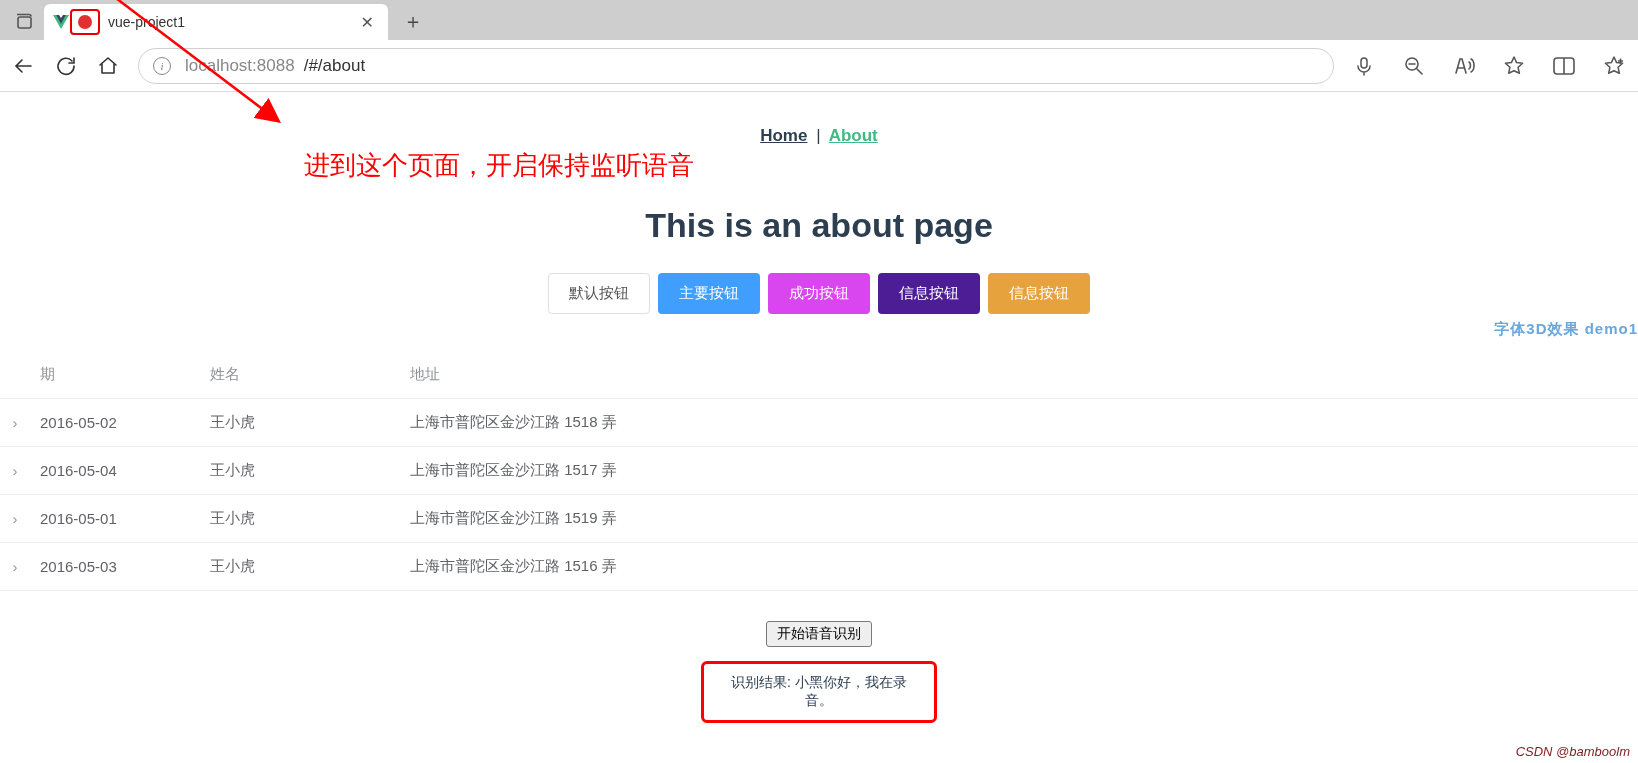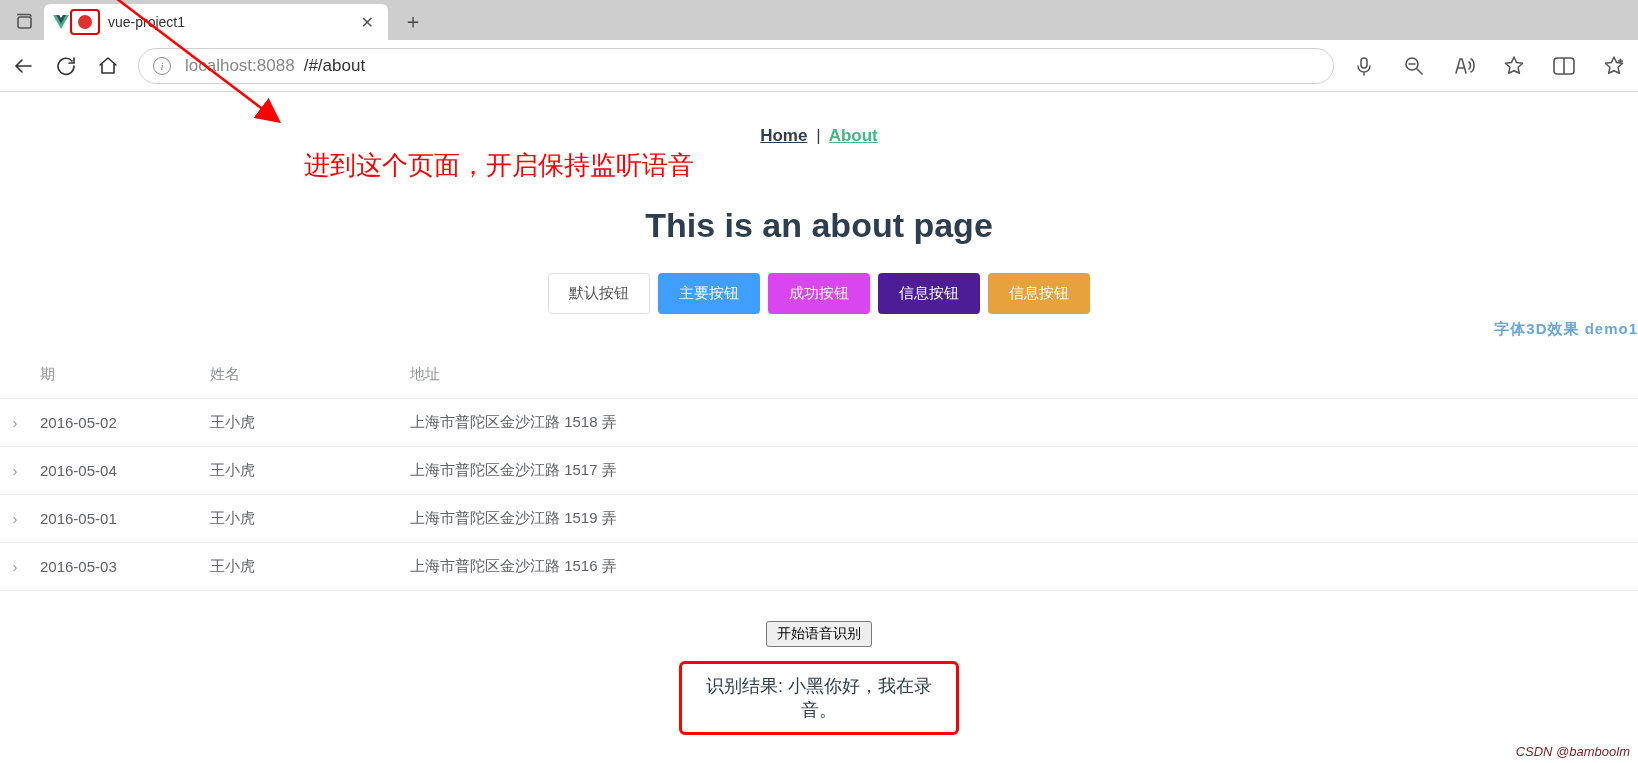--- a/index.html
+++ b/index.html
@@ -48,21 +48,21 @@
 
   .table { width:100%; margin-top:12px; border-collapse:collapse; font-size:15px; color:#606266; }
   .table th { text-align:left; font-weight:500; background:#fff; color:#909399; padding:14px 10px; border-bottom:1px solid #ebeef5; }
   .table td { padding:14px 10px; border-bottom:1px solid #ebeef5; }
   .table .c-expand { width:30px; text-align:center; color:#999; }
   .table .c-date { width:170px; }
   .table .c-name { width:200px; }
 
   .speech-btn-wrap { text-align:center; margin-top:30px; }
   .speech-btn { font-size:14px; padding:3px 10px; background:#efefef; border:1px solid #7a7a7a; border-radius:3px; }
-  .result-box { width:280px; margin:14px auto 8px; border:3px solid #ff0000; border-radius:6px; padding:10px 14px; font-size:18px; color:#2c3e50; text-align:center; }
+  .result-box { width:236px; margin:14px auto 8px; border:3px solid #ff0000; border-radius:6px; padding:10px 14px; font-size:14px; color:#2c3e50; text-align:center; }
 
   .watermark { position:absolute; right:8px; bottom:4px; color:#7f1d1d; font-size:13px; font-style:italic; }
 
   svg { display:block; }
 </style>
 </head>
 <body>
 
 <div class="browser-chrome">
   <div class="tab-strip">

